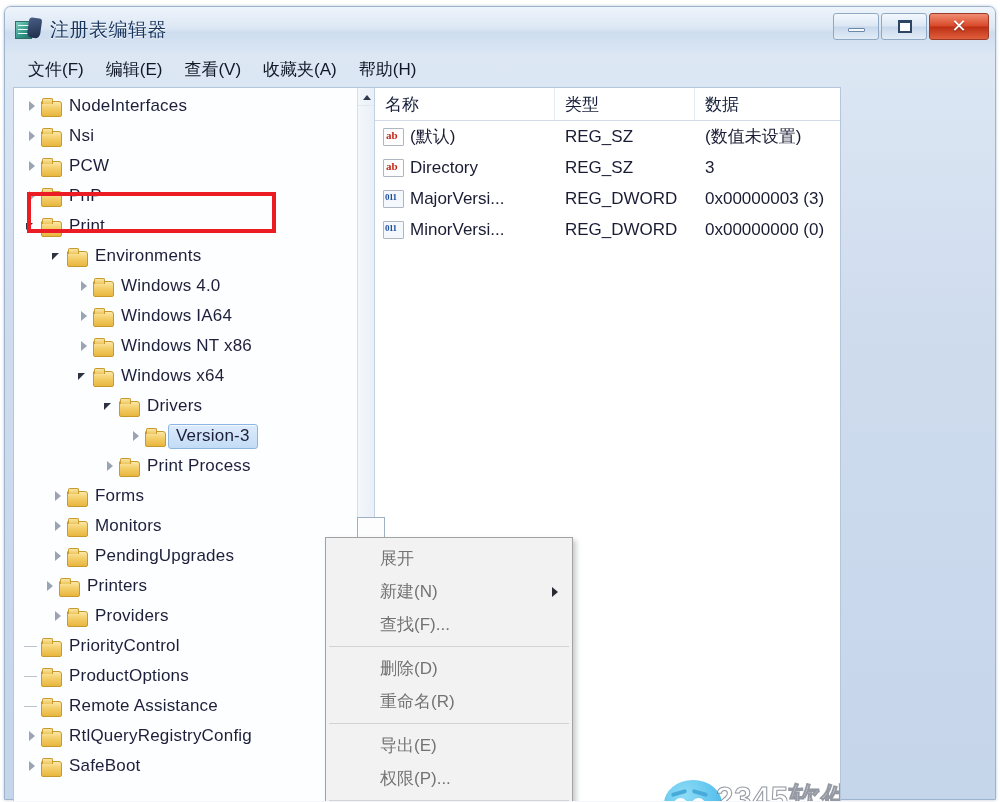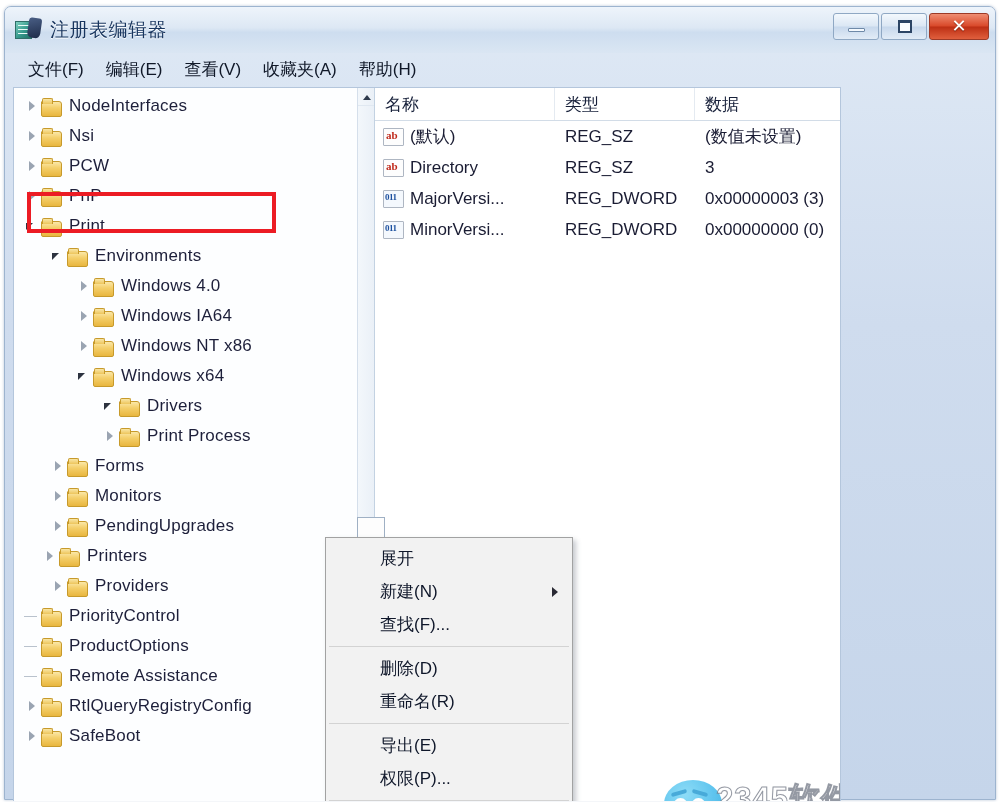--- a/index.html
+++ b/index.html
@@ -346,21 +346,21 @@
     box-shadow: 3px 3px 5px rgba(70,80,95,.30);
     padding: 4px 0 5px 0;
     z-index: 40;
   }
   .ctx-item {
     height: 33px;
     display: flex;
     align-items: center;
     padding-left: 54px;
     font-size: 17px;
-    color: #0f172a;
+    color: #737373;
     position: relative;
     white-space: nowrap;
   }
   .ctx-item .submenu-arrow {
     position: absolute;
     right: 14px; top: 12px;
     border-left: 6px solid #2a2a34;
     border-top: 5px solid transparent;
     border-bottom: 5px solid transparent;
   }
@@ -535,20 +535,25 @@
           </div>
           <div class="tree-row" style="padding-left: 62px;">
             <span class="twisty expanded"></span>
             <span class="folder"></span>
             <span class="tree-label">Windows x64</span>
           </div>
           <div class="tree-row" style="padding-left: 88px;">
             <span class="twisty expanded"></span>
             <span class="folder"></span>
             <span class="tree-label">Drivers</span>
+          </div>
+          <div class="tree-row selected" style="padding-left: 114px;">
+            <span class="twisty collapsed"></span>
+            <span class="folder"></span>
+            <span class="tree-label">Version-3</span>
           </div>
           <div class="tree-row" style="padding-left: 88px;">
             <span class="twisty collapsed"></span>
             <span class="folder"></span>
             <span class="tree-label">Print Process</span>
           </div>
           <div class="tree-row" style="padding-left: 36px;">
             <span class="twisty collapsed"></span>
             <span class="folder"></span>
             <span class="tree-label">Forms</span>

